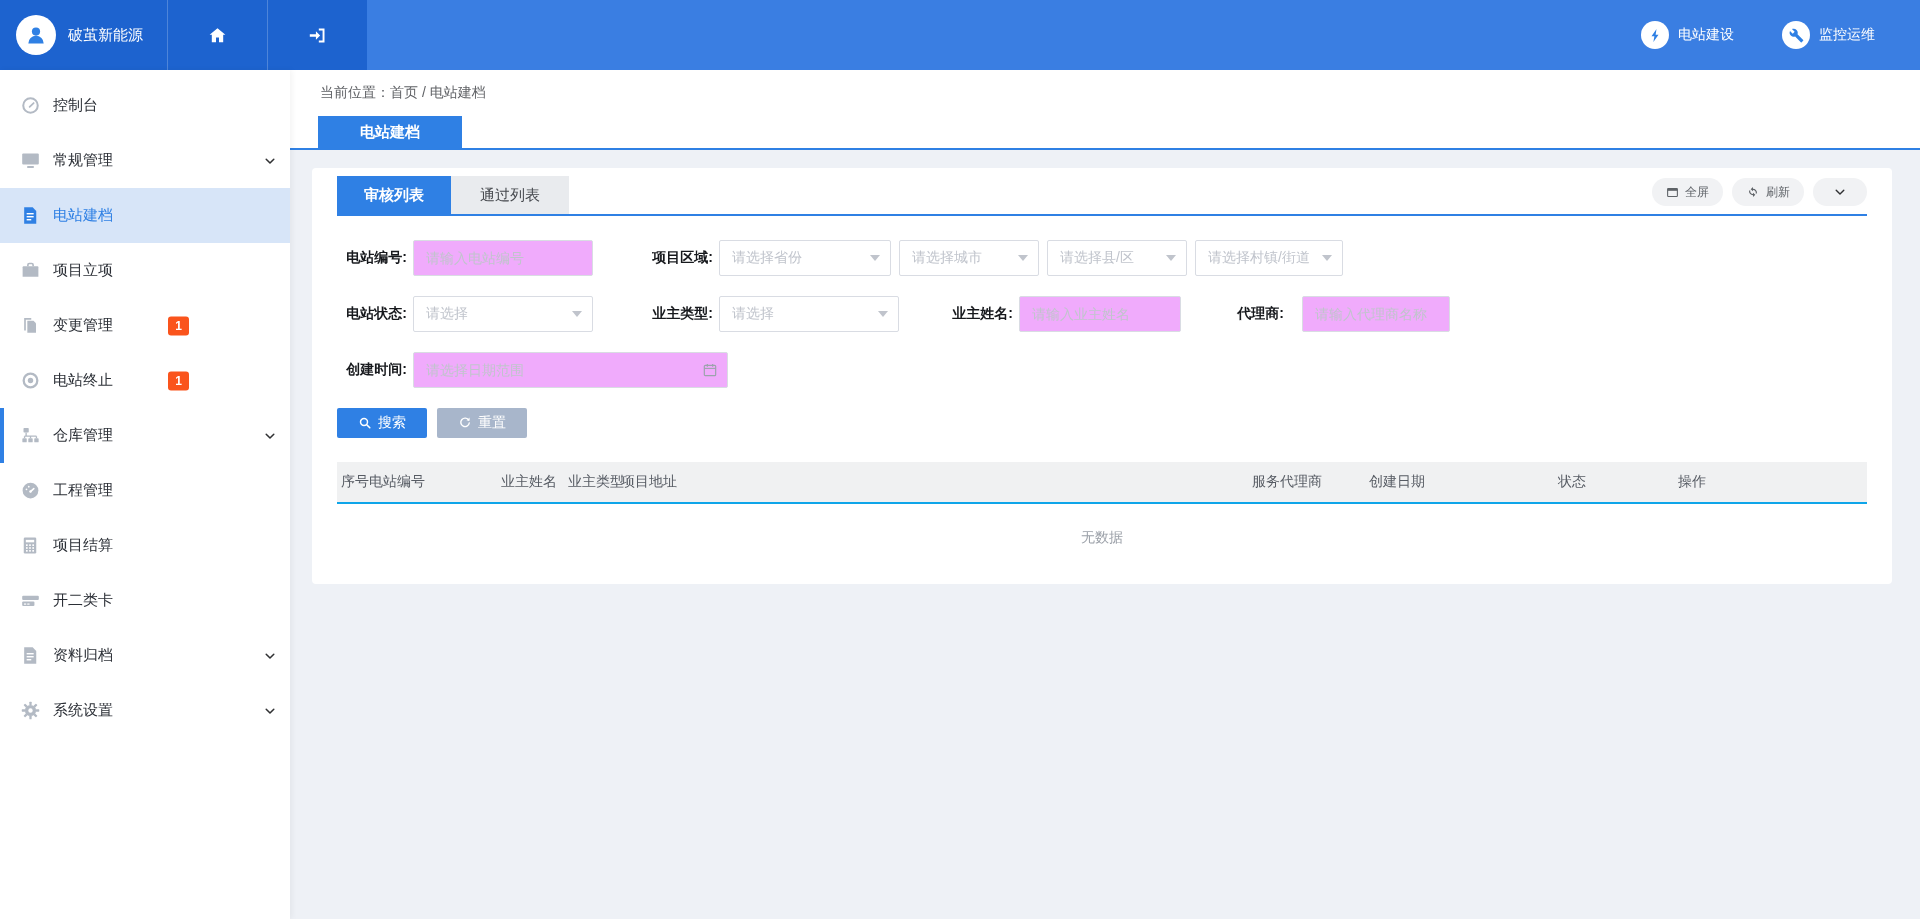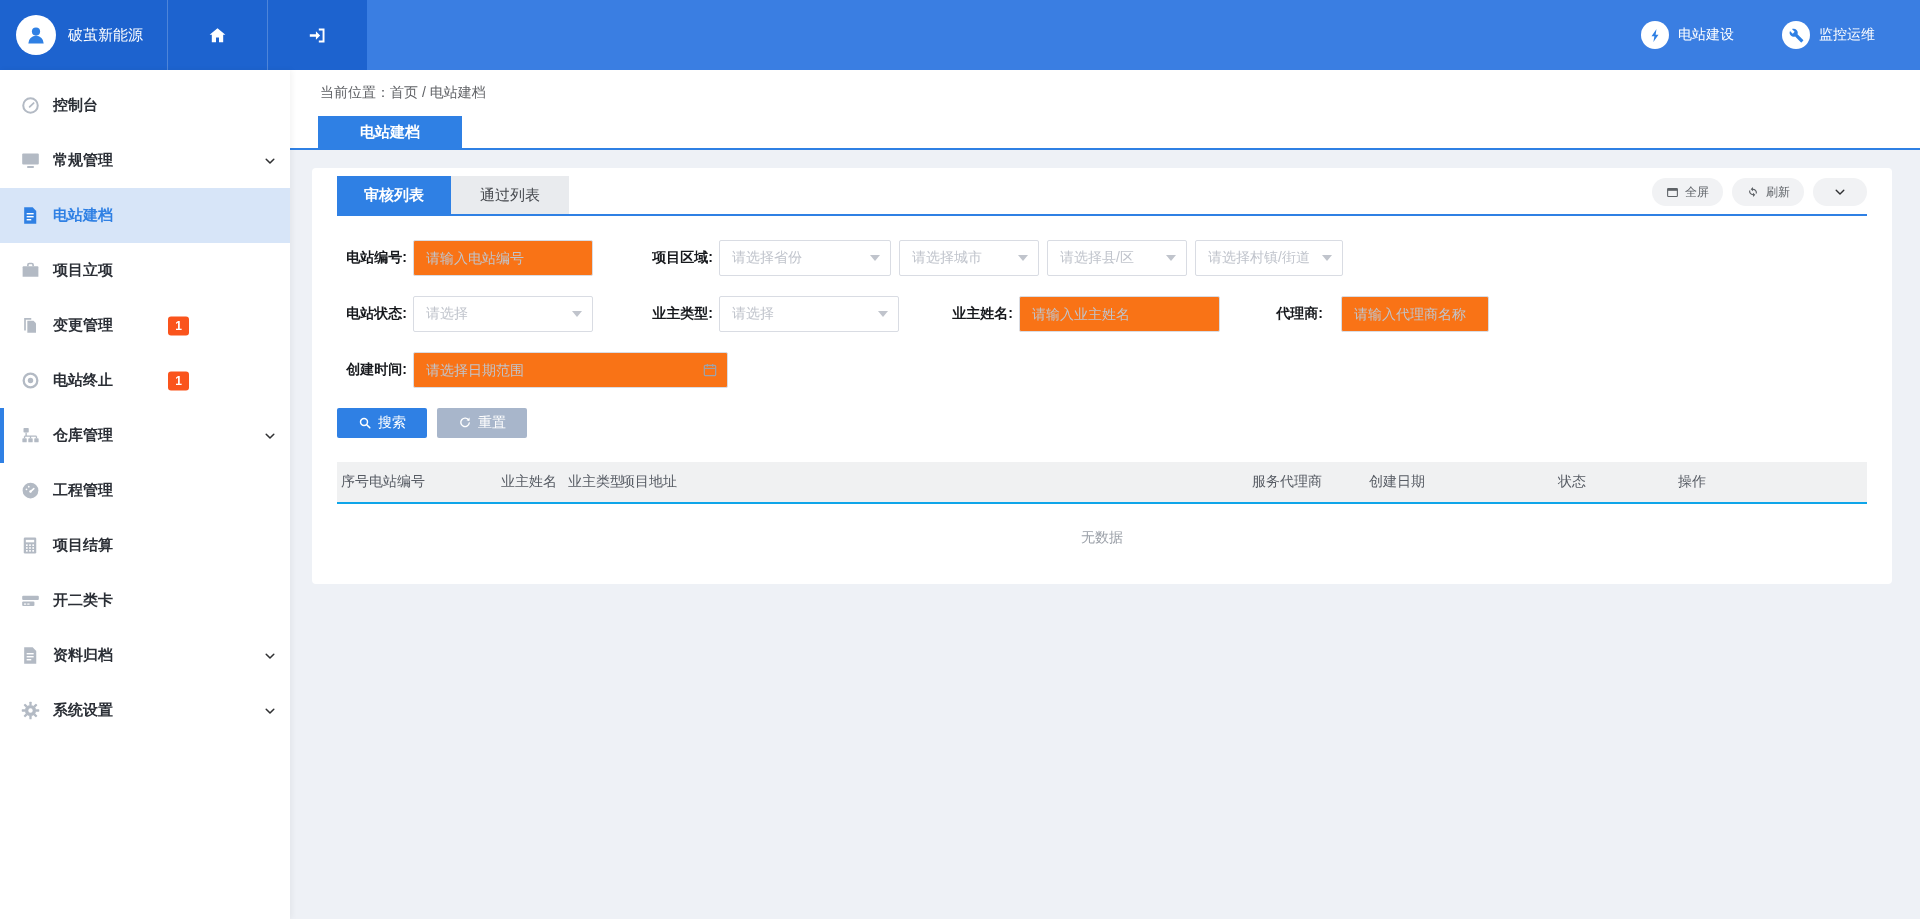--- a/index.html
+++ b/index.html
@@ -19,21 +19,21 @@
   .company { color:#fff; font-size:15px; }
   .hdr-btn { width:100px; display:flex; align-items:center; justify-content:center; border-left:1px solid rgba(255,255,255,.22); color:#fff; cursor:pointer; }
   .hdr-spacer { flex:1; display:flex; align-items:center; justify-content:flex-end; background:#3a7ee2; padding-right:45px; gap:48px; }
   .hdr-nav-item { display:flex; align-items:center; gap:9px; color:#fff; font-size:14px; cursor:pointer; }
   .round-ico { width:28px; height:28px; border-radius:50%; background:#fff; color:#2f80e4; display:flex; align-items:center; justify-content:center; }
 
   
   .sidebar { background:#fff; padding-top:8px; box-shadow:2px 0 6px rgba(0,0,0,.05); position:relative; z-index:2; }
   .side-item { position:relative; height:55px; display:flex; align-items:center; padding-left:20px; cursor:pointer; color:#2b2f36; }
   .side-item .mico { width:24px; height:22px; color:#b3bac4; display:flex; align-items:center; }
-  .side-item .mlabel { margin-left:9px; font-size:15px; font-weight:bold; }
+  .side-item .mlabel { margin-left:9px; font-size:15px; font-weight:normal; }
   .side-item.active { background:#d7e5f8; color:#2f80e4; }
   .side-item.active .mico { color:#2f80e4; }
   .side-item.indicator::before { content:""; position:absolute; left:0; top:0; bottom:0; width:4px; background:#2f80e4; }
   .badge { position:absolute; left:168px; top:50%; transform:translateY(-50%); min-width:21px; height:19px; padding:0 4px; background:#fa541c; border-radius:3px; color:#fff; font-size:12px; font-weight:bold; display:flex; align-items:center; justify-content:center; }
   .chev { position:absolute; right:13px; top:50%; transform:translateY(-50%); color:#303133; display:flex; }
 
   
   .main { display:flex; flex-direction:column; overflow:hidden; background:#eef1f6; }
   .topbar { position:relative; height:80px; min-height:80px; background:#fff; border-bottom:2px solid #2f80e4; }
   .breadcrumb { position:absolute; left:30px; top:14px; font-size:14px; color:#606266; }
@@ -47,21 +47,21 @@
   .ptab.plain { width:118px; background:#e9ebee; color:#45484d; }
   .head-actions { margin-left:auto; display:flex; gap:9px; align-self:center; margin-bottom:6px; }
   .pill { height:28px; border:none; border-radius:14px; background:#f1f2f4; color:#5f6368; font-size:12px; padding:0 14px; display:flex; align-items:center; gap:6px; cursor:pointer; font-family:inherit; }
   .pill.caret-only { width:54px; justify-content:center; color:#303133; }
 
   
   .filter-form { padding-top:24px; }
   .frow { display:flex; align-items:center; margin-bottom:20px; }
   .f-label { font-size:14px; font-weight:bold; color:#17191d; white-space:nowrap; text-align:right; }
   .w70 { width:70px; }
-  .f-input { height:36px; border:1px solid #d9dce3; border-radius:2px; padding:0 12px; font-size:14px; color:#333; margin-left:6px; font-family:inherit; outline:none; background:#f97316; }
+  .f-input { height:36px; border:1px solid #d9dce3; border-radius:2px; padding:0 12px; font-size:14px; color:#333; margin-left:6px; font-family:inherit; outline:none; background:#f0abfc; }
   .f-input::placeholder { color:#c0c4cc; opacity:1; }
   .f-select { height:36px; border:1px solid #d9dce3; border-radius:2px; background:#fff; display:flex; align-items:center; justify-content:space-between; padding:0 10px 0 12px; margin-left:6px; cursor:pointer; }
   .f-select .ph { font-size:14px; color:#c0c4cc; }
   .caret { width:0; height:0; border-left:5.5px solid transparent; border-right:5.5px solid transparent; border-top:6.5px solid #c0c4cc; margin-left:10px; }
   .sel-g { display:flex; align-items:center; }
   .date-wrap { position:relative; margin-left:6px; }
   .date-wrap .f-input { width:315px; margin-left:0; padding-right:36px; }
   .cal-ico { position:absolute; right:10px; top:50%; transform:translateY(-50%); color:#9ca3ad; pointer-events:none; display:flex; }
 
   .btn-row { display:flex; gap:10px; margin-top:2px; }
@@ -390,21 +390,21 @@
             <div class="f-select" style="width:180px">
               <span class="ph">请选择</span>
                 <span class="caret"></span>
             </div>
             <span class="f-label w70" style="margin-left:50px">业主类型:</span>
             <div class="f-select" style="width:180px">
               <span class="ph">请选择</span>
                 <span class="caret"></span>
             </div>
             <span class="f-label w70" style="margin-left:44px">业主姓名:</span>
-            <input class="f-input" style="width: 201px;" placeholder="请输入业主姓名">
+            <input class="f-input" style="width: 162px;" placeholder="请输入业主姓名">
             <span class="f-label" style="margin-left:43px;width:60px">代理商:</span>
             <input class="f-input" style="width: 148px; margin-left: 18px;" placeholder="请输入代理商名称">
           </div>
 
           <div class="frow">
             <span class="f-label w70">创建时间:</span>
             <div class="date-wrap">
               <input class="f-input" placeholder="请选择日期范围" style="">
               <span class="cal-ico">
                 <svg width="16" height="16" viewBox="0 0 24 24">

